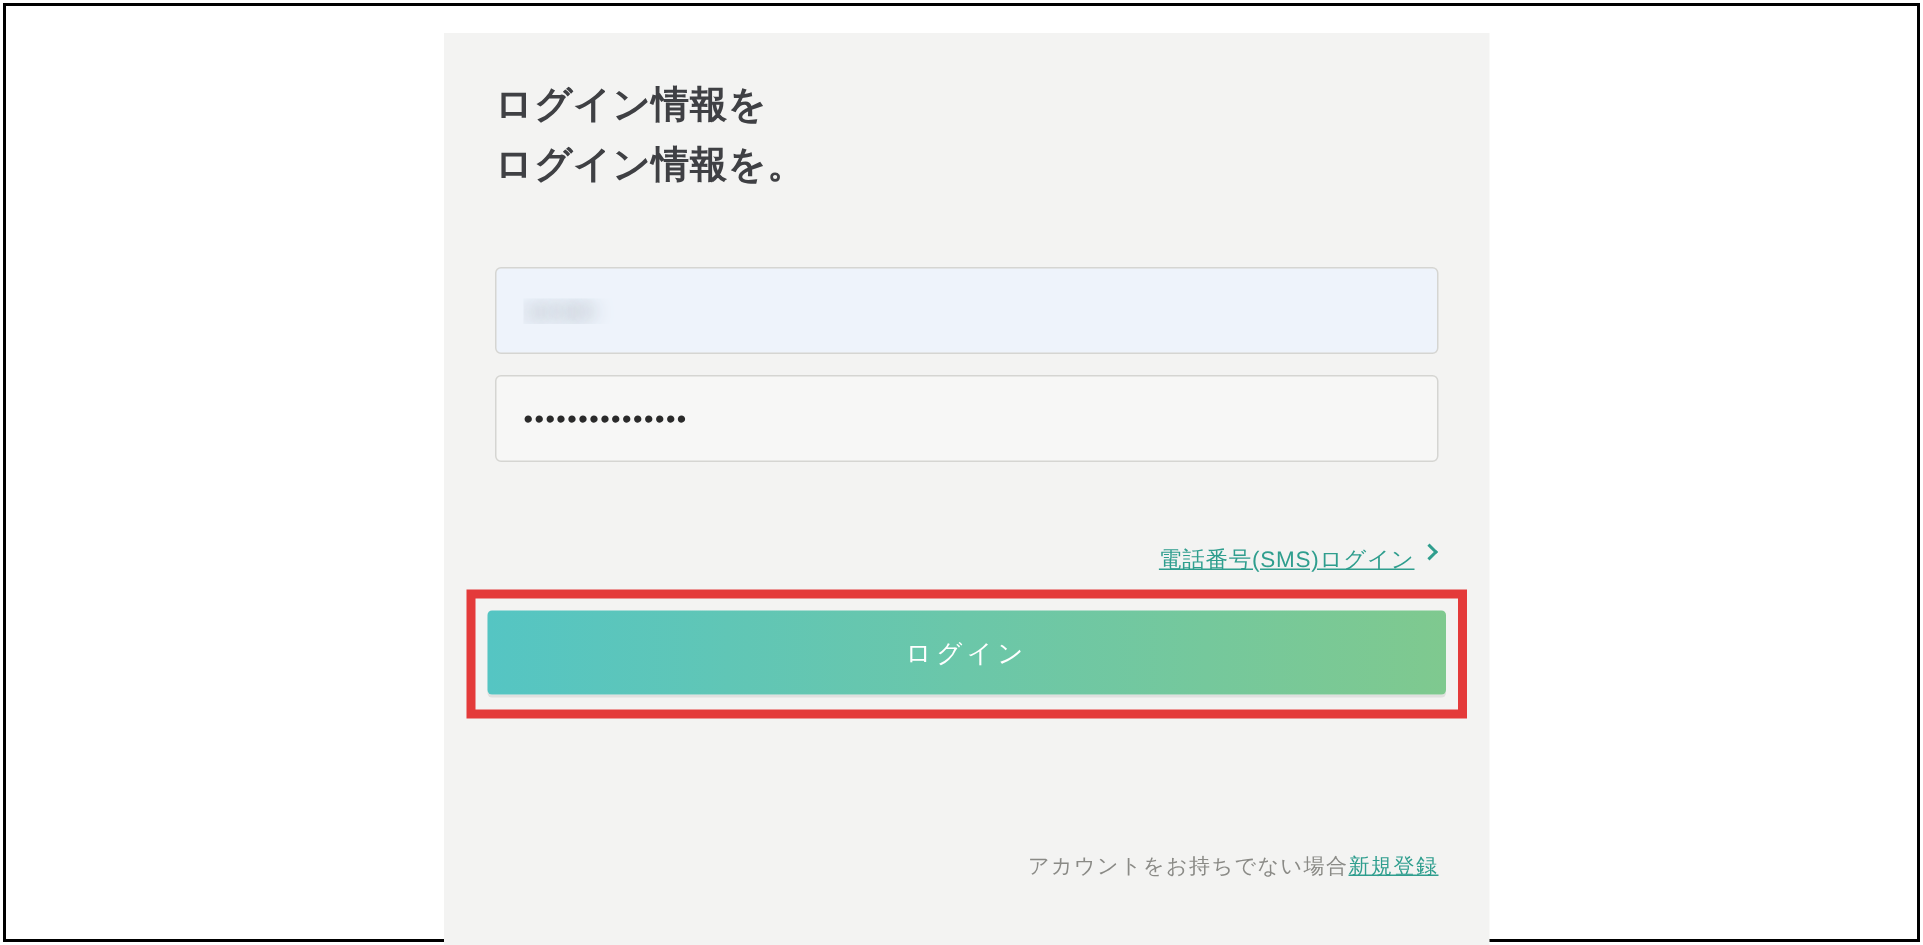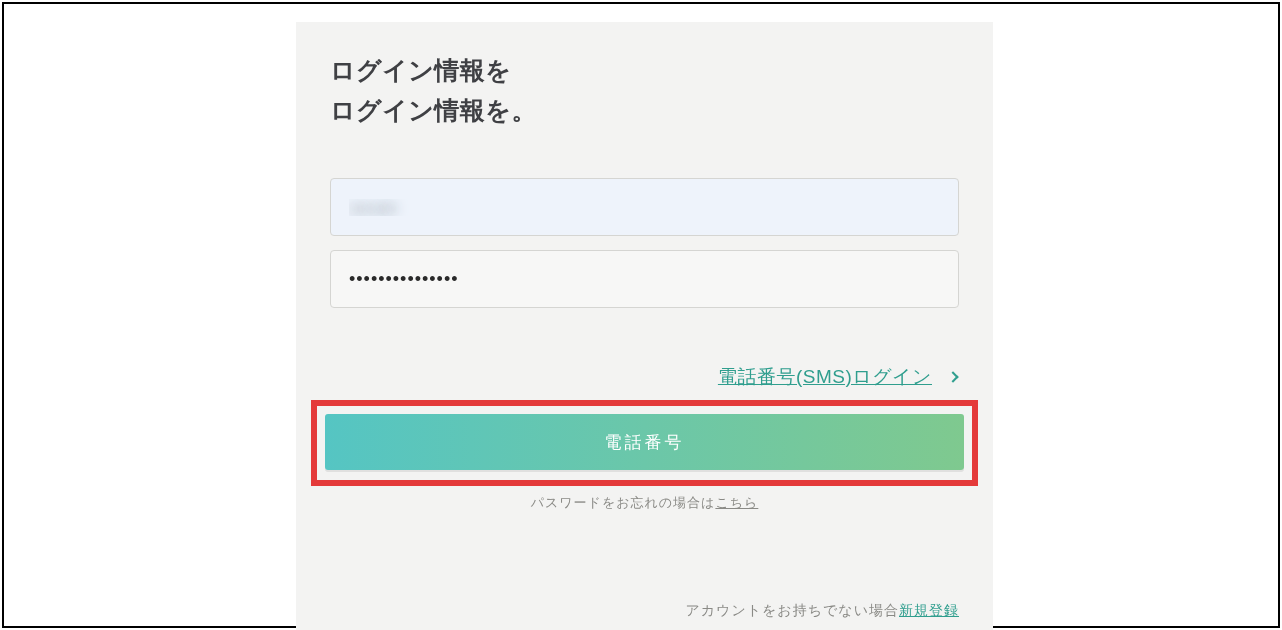--- a/index.html
+++ b/index.html
@@ -62,27 +62,27 @@
       font-size: 18px;
       color: #2a2a2a;
     }
     .sms-row {
       margin-top: 42px;
       text-align: right;
       padding-right: 2px;
     }
     .sms-link {
       color: #2f9e8e;
-      font-size: 19px;
+      font-size: 15px;
       text-decoration: underline;
       cursor: pointer;
       letter-spacing: 0.5px;
       display: inline-flex;
-      align-items: center;
-      gap: 15px;
+      align-items: flex-start;
+      gap: 4px;
     }
     .chevron {
       display: inline-block;
       width: 8px;
       height: 8px;
       border-top: 2px solid #2f9e8e;
       border-right: 2px solid #2f9e8e;
       transform: rotate(45deg);
       margin-left: 2px;
     }
@@ -147,26 +147,23 @@
       <input type="text" class="input-field input-password" value="•••••••••••••••" style="">
 
       <div class="sms-row">
         <a class="sms-link">
           <span>電話番号(SMS)ログイン</span>
           <span class="chevron"></span>
         </a>
       </div>
 
       <div class="login-highlight">
-        <button class="login-button">電話番号</button>
+        <button class="login-button">ログイン</button>
       </div>
 
-      <div class="forgot-row">
-        <span>パスワードをお忘れの場合は</span><a class="forgot-link">こちら</a>
-      </div>
 
       <div class="signup-row">
         <span>アカウントをお持ちでない場合</span><a class="signup-link">新規登録</a>
       </div>
 
     </div>
   </div>
 </div>
 
 </body></html>

